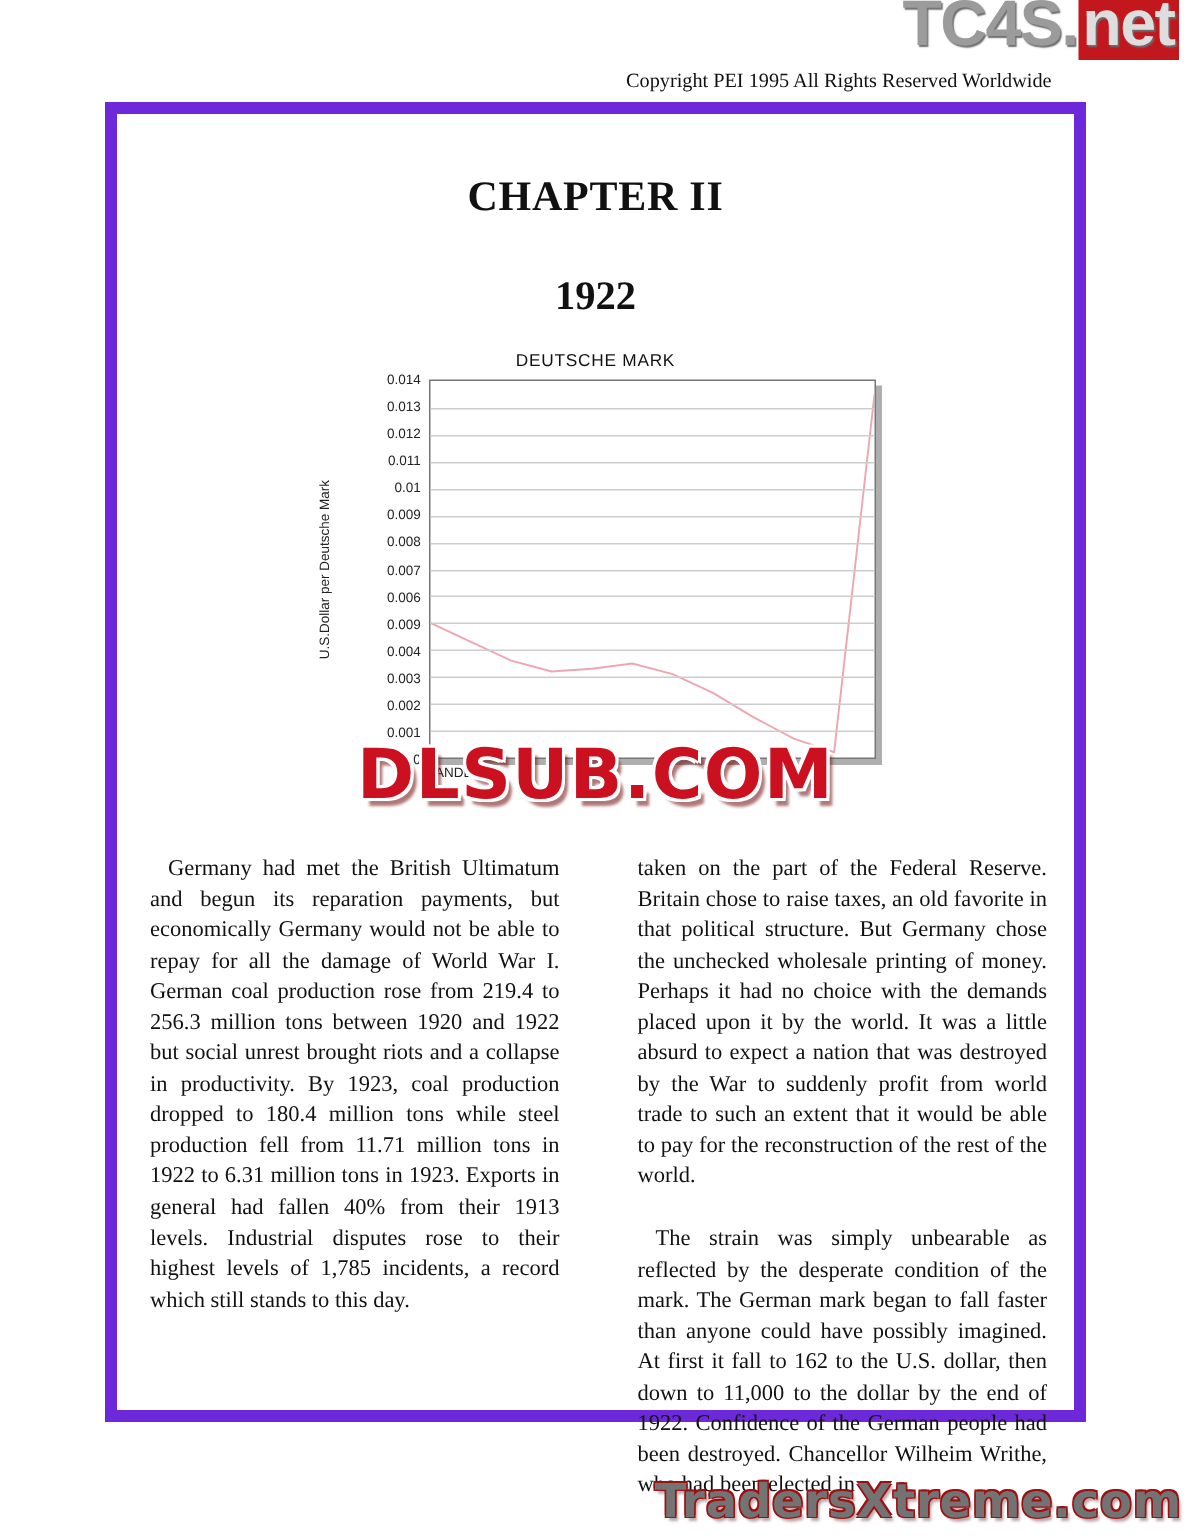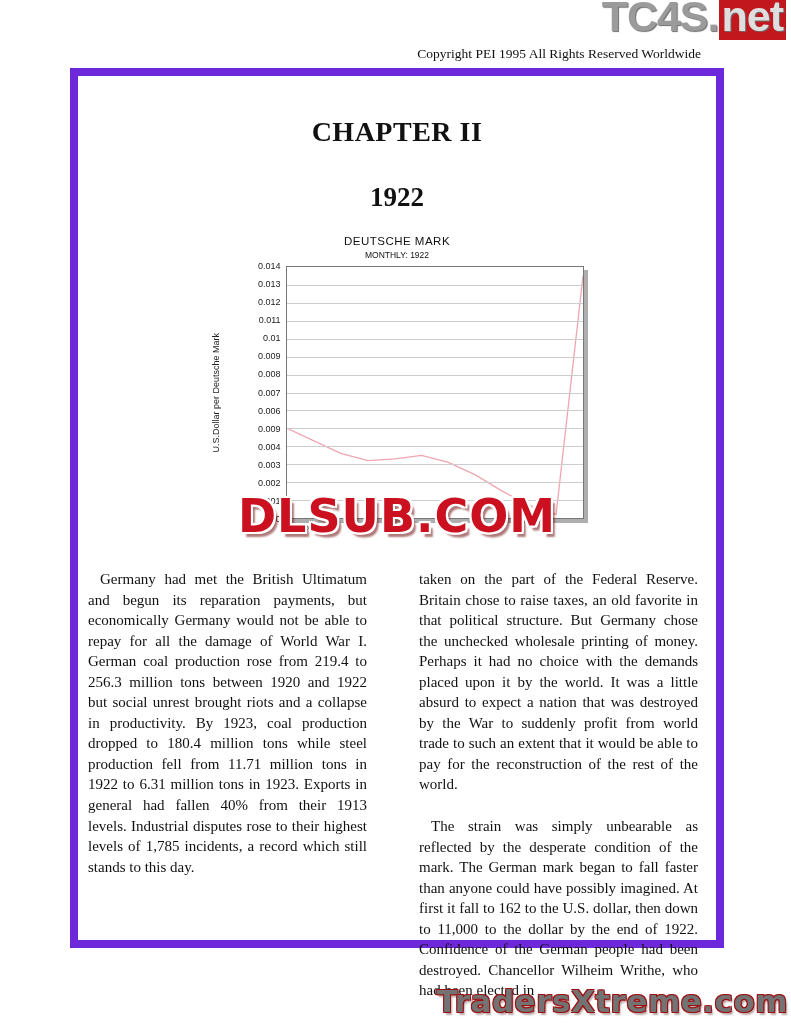--- a/index.html
+++ b/index.html
@@ -45,21 +45,21 @@
     position: absolute; left: 50%; top: 254px; transform: translateX(-50%);
     font-family: "DejaVu Sans", sans-serif; font-weight: bold; font-size: 46px;
     letter-spacing: 1px; color: #cb1020; white-space: nowrap; z-index: 5;
     text-shadow:
       -2px -2px 0 #fff, 2px -2px 0 #fff, -2px 2px 0 #fff, 2px 2px 0 #fff,
       -2px 0 0 #fff, 2px 0 0 #fff, 0 -2px 0 #fff, 0 2px 0 #fff,
       4px 5px 2px rgba(110,10,10,0.55);
   }
 
   
-  .columns { display: flex; gap: 52px; margin: 22px 18px 0 10px; }
+  .columns { display: flex; gap: 52px; margin: 22px 18px 0 22px; }
   .col { flex: 1; text-align: justify; font-size: 15px; line-height: 1.37; }
   .col p { margin: 0; }
   .col p.indent { text-indent: 12px; }
   .col p + p { margin-top: 21px; }
 
   .pagenum { position: absolute; top: 958px; left: 0; width: 100%; text-align: right; font-family: "Liberation Sans", sans-serif; font-size: 13px; color: #222; margin-left: 36px; }
 
   .traders {
     position: absolute; right: 3px; bottom: 5px;
     font-family: "DejaVu Sans", sans-serif; font-weight: bold; font-size: 31px;
@@ -76,21 +76,20 @@
 
 <div class="copyright">Copyright PEI 1995 All Rights Reserved Worldwide</div>
 
 <div class="main-box">
 
   <div class="chapter">CHAPTER II</div>
   <div class="year">1922</div>
 
   <div class="chart-wrap">
     <div class="chart-title">DEUTSCHE MARK</div>
-    <div class="chart-subtitle">MONTHLY: 1922</div>
     <div class="chart-body">
       <div class="ylabel-col">
         <div class="ylabel">U.S.Dollar per Deutsche Mark</div>
       </div>
       <div class="yticks">
           <div style="top: 0%;">0.014</div>
           <div style="top: 7.14286%;">0.013</div>
           <div style="top: 14.2857%;">0.012</div>
           <div style="top: 21.4286%;">0.011</div>
           <div style="top: 28.5714%;">0.01</div>

